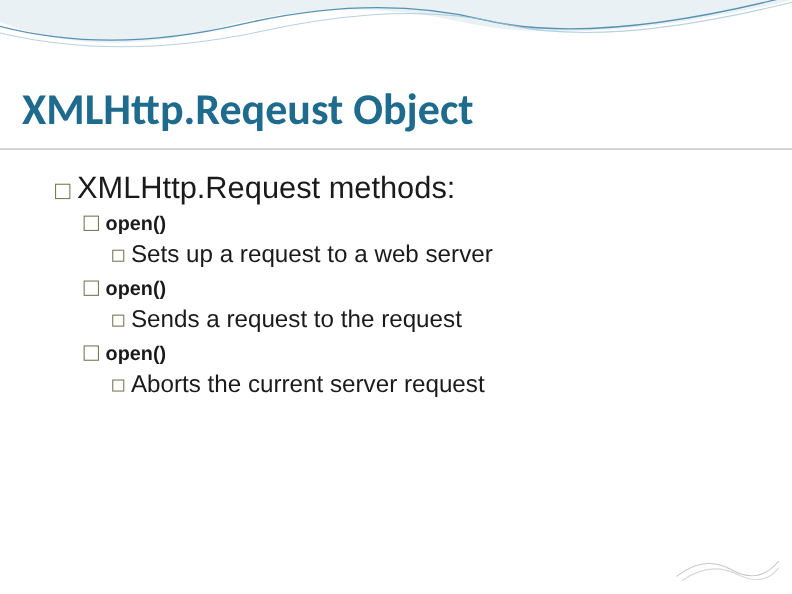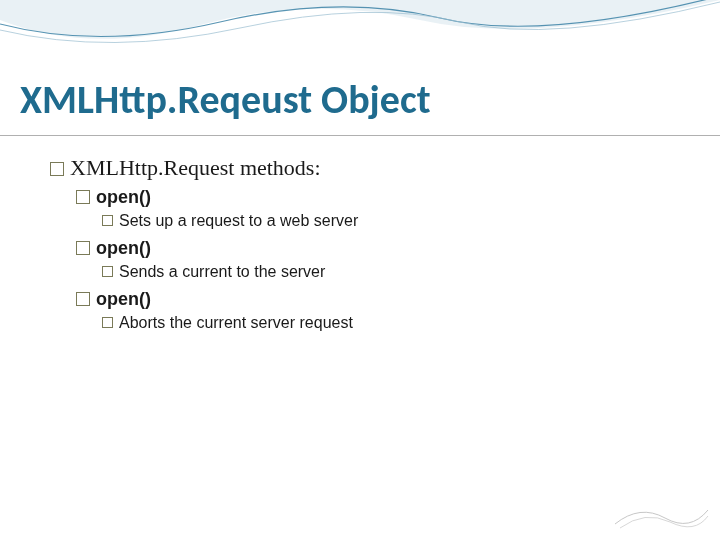--- a/index.html
+++ b/index.html
@@ -38,33 +38,33 @@
     background: #b0b0b0;
   }
   .content {
     position: absolute;
     top: 155px;
     left: 50px;
     width: 620px;
     color: #1a1a1a;
   }
   .level1 {
-    font-family: Liberation Serif, serif;
-    font-size: 22px;
+    font-family: Liberation Sans, sans-serif;
+    font-size: 28px;
     margin: 0 0 6px 0;
   }
   .level2 {
     font-family: Liberation Sans, sans-serif;
     font-size: 18px;
     font-weight: bold;
     margin: 2px 0 4px 26px;
   }
   .level3 {
     font-family: Verdana, Geneva, sans-serif;
-    font-size: 16px;
+    font-size: 22px;
     font-weight: normal;
     margin: 2px 0 8px 52px;
   }
   .bullet-square {
     display: inline-block;
     width: 12px;
     height: 12px;
     border: 1.5px solid #7a7a58;
     margin-right: 6px;
     vertical-align: -1px;
@@ -109,21 +109,21 @@
     <span class="bullet-square"></span><span>open()</span>
   </div>
   <div class="level3">
     <span class="bullet-square-sm"></span><span>Sets up a request to a web server</span>
   </div>
 
   <div class="level2">
     <span class="bullet-square"></span><span>open()</span>
   </div>
   <div class="level3">
-    <span class="bullet-square-sm"></span><span>Sends a current to the server</span>
+    <span class="bullet-square-sm"></span><span>Sends a request to the request</span>
   </div>
 
   <div class="level2">
     <span class="bullet-square"></span><span>open()</span>
   </div>
   <div class="level3">
     <span class="bullet-square-sm"></span><span>Aborts the current server request</span>
   </div>
 </div>
 

